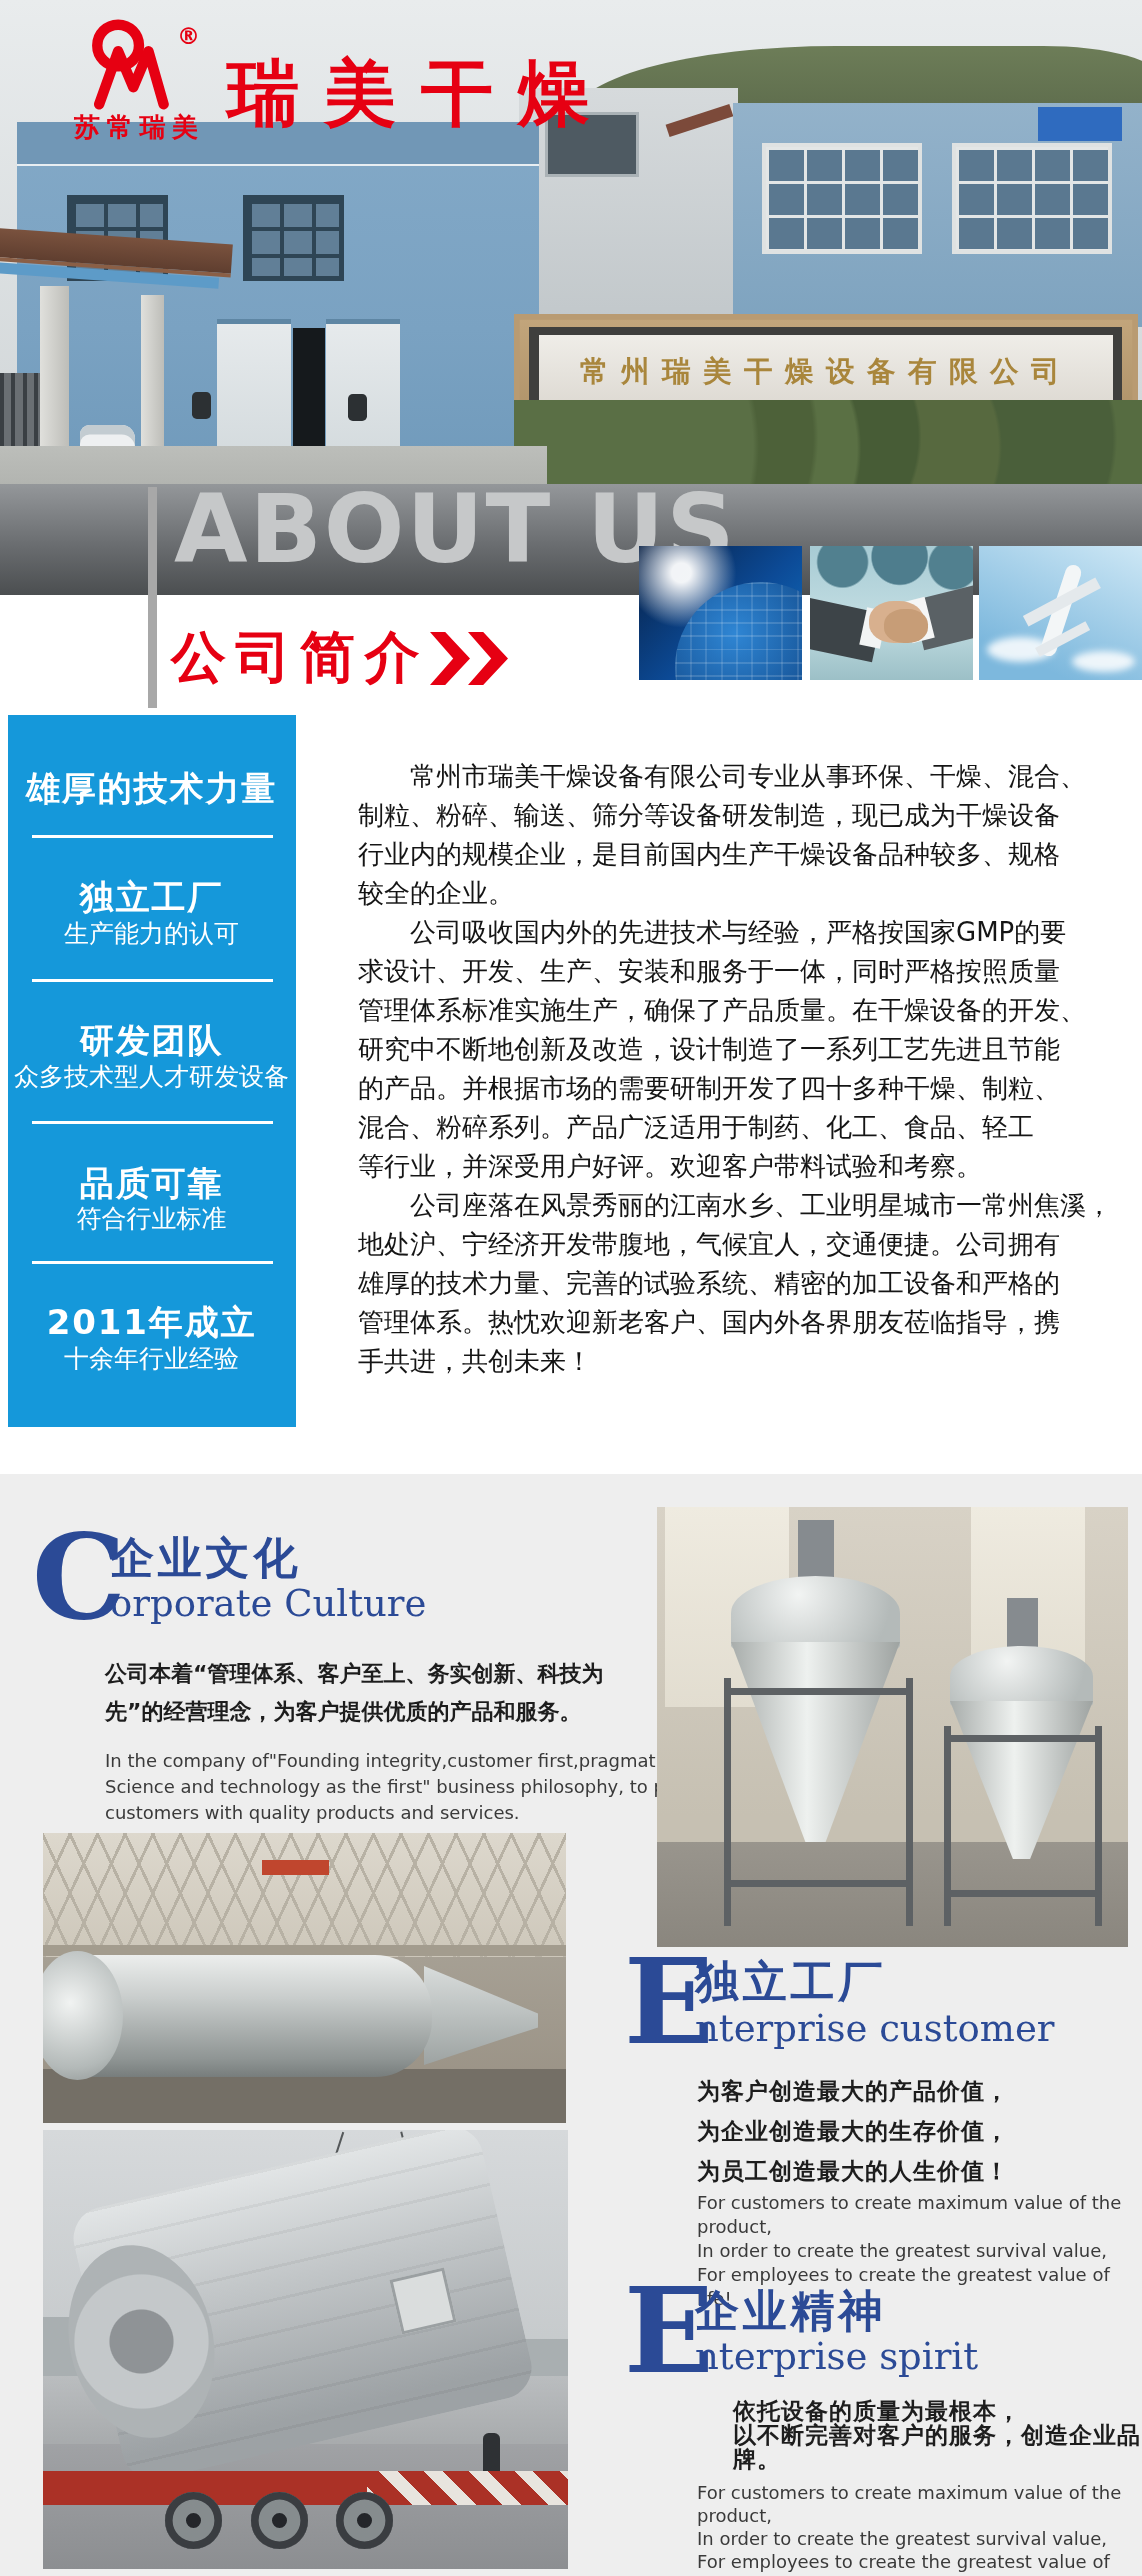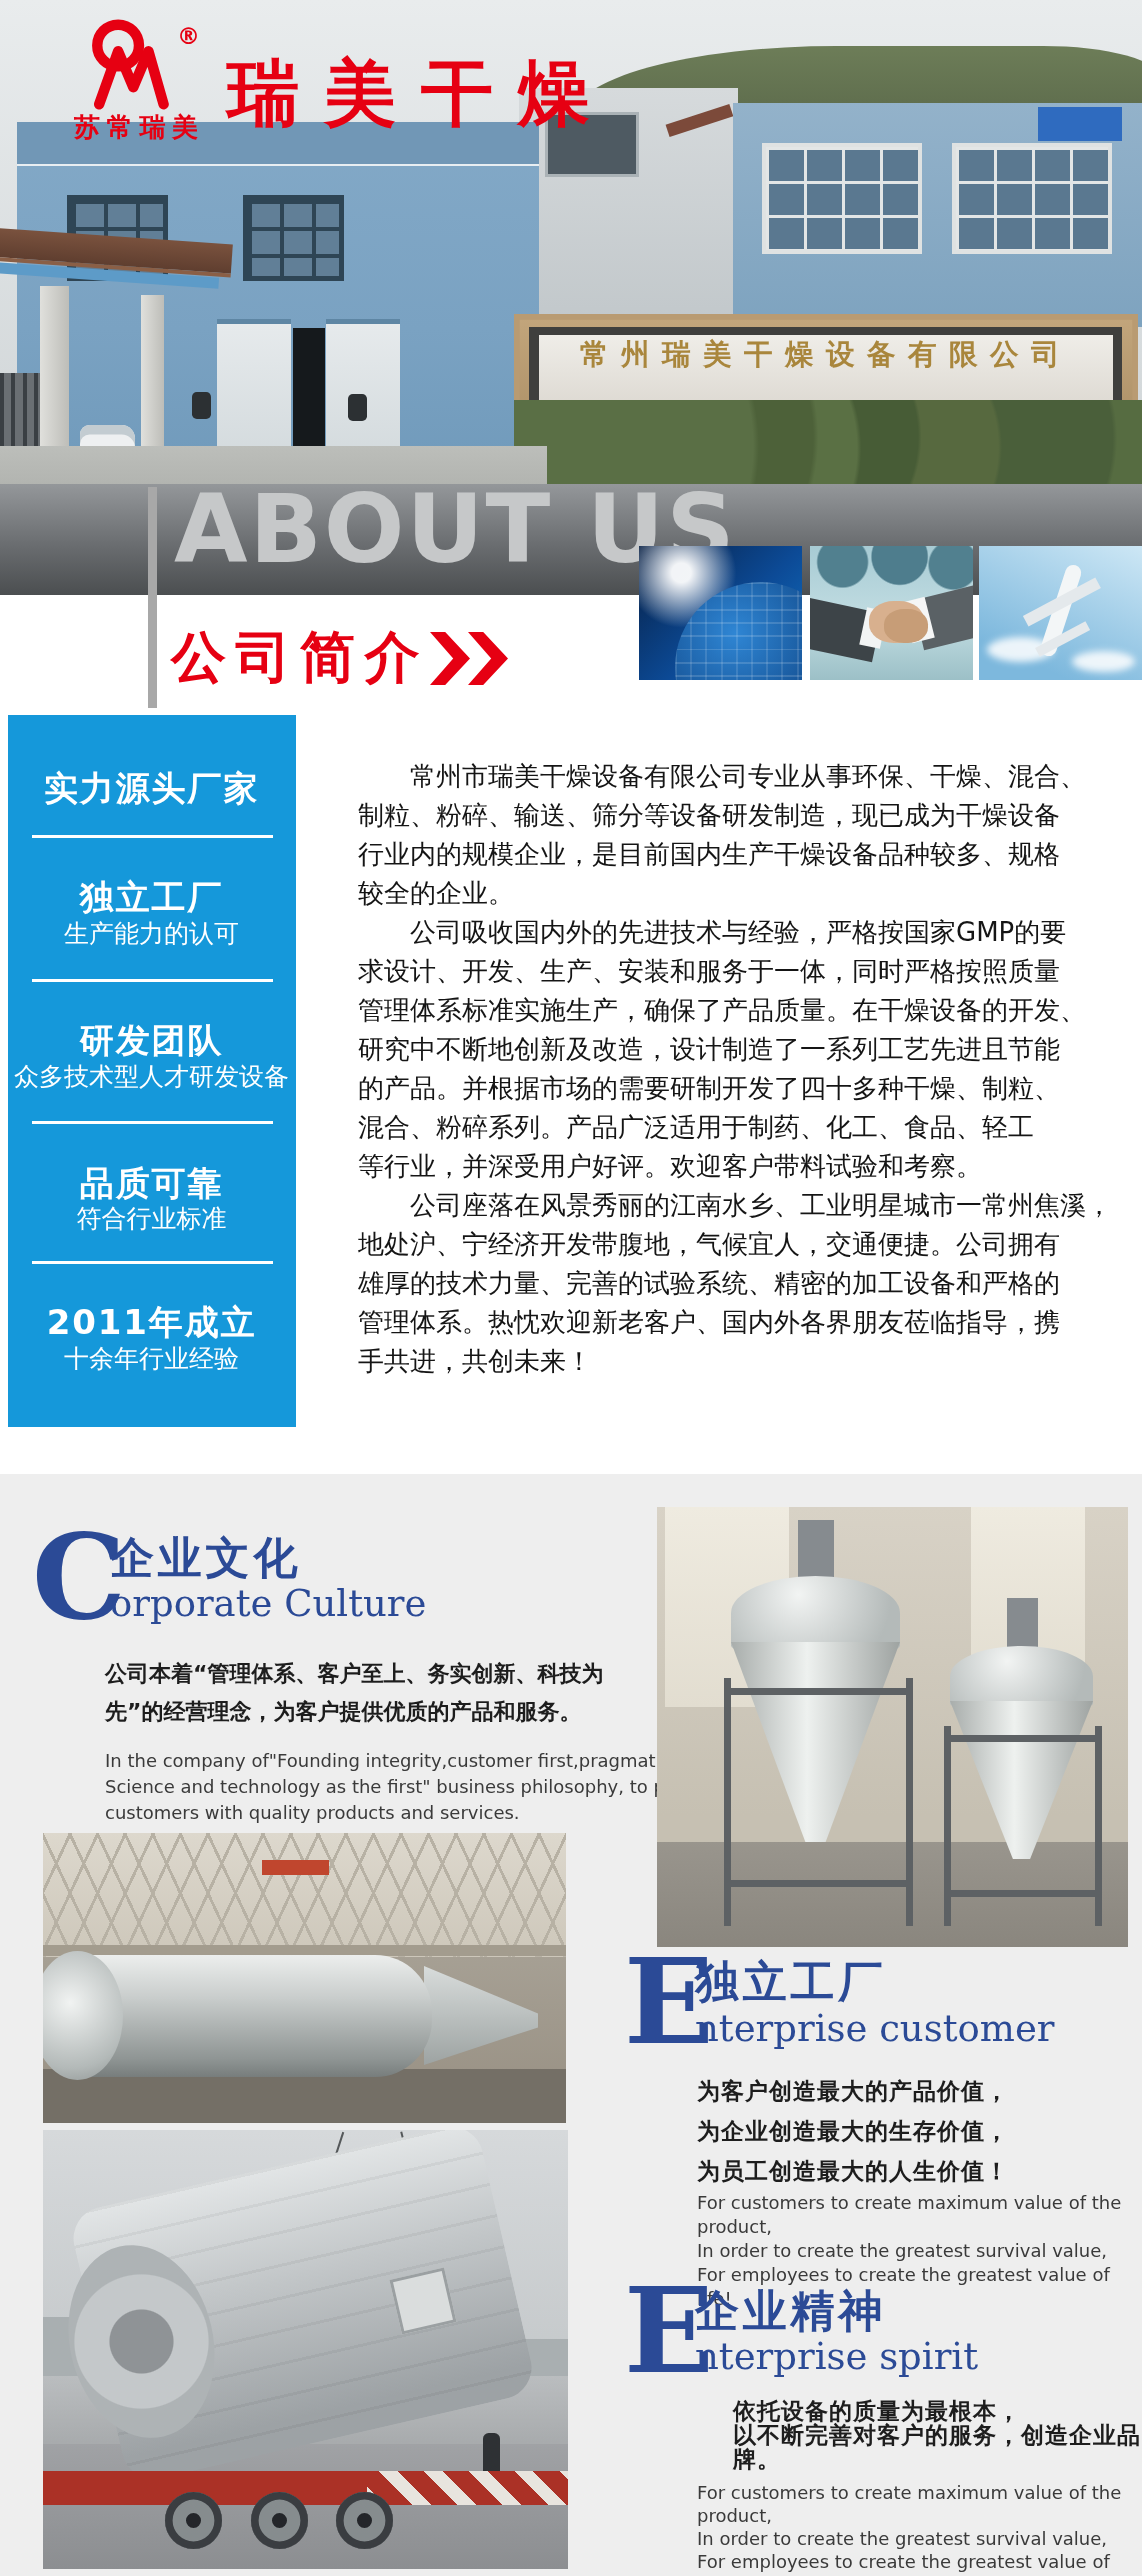--- a/index.html
+++ b/index.html
@@ -26,21 +26,21 @@
   .door-open{left:293px;top:328px;width:32px;height:126px;background:#15191c;}
   .gate-roof{left:-11.4px;top:236px;width:243px;height:28.6px;background:linear-gradient(#7a523e,#5f3e2f);transform:rotate(4deg);border-bottom:4.8px solid #8a5f46;}
   .gate-fascia{left:-4.8px;top:270px;width:224px;height:10.5px;background:#5d9bc8;transform:rotate(4deg);}
   .pillar{background:linear-gradient(90deg,#e0e0dc,#bdbdb8);}
   .rail{left:0;top:373px;width:40px;height:76px;background:repeating-linear-gradient(90deg,#3a3f43 0 3.8px,transparent 3.8px 11.4px),#6a6f73;}
   .car{left:80px;top:425px;width:55px;height:32px;background:#eef0f1;border-radius:9.5px 13.3px 3.8px 3.8px;box-shadow:inset 0 9.5px 0 #c3ccd1;}
   .scooter{width:19px;height:27px;background:#2c3033;border-radius:4.8px;}
   .signwall{left:514px;top:314px;width:624px;height:122px;background:linear-gradient(#c3a67c,#ab8f66);box-shadow:inset 0 0 0 5.7px #b99b72;}
   .signwall-inner{left:529px;top:327px;width:593px;height:95px;background:#3f3f3d;}
   .signpanel{left:539px;top:335px;width:574px;height:72px;background:linear-gradient(#efede8,#ddd9d2);
-      display:flex;justify-content:center;}
+      display:flex;align-items:center;justify-content:center;}
   .signtext{color:#a9863c;font-size:28.6px;font-weight:700;letter-spacing:12.4px;white-space:nowrap;}
   .bushes{left:514px;top:400px;width:628px;height:84px;background:
       radial-gradient(circle at 6% 55%,#5a6f45 0 34%,transparent 35%),
       radial-gradient(circle at 18% 45%,#4d6139 0 36%,transparent 37%),
       radial-gradient(circle at 31% 58%,#5a7044 0 34%,transparent 35%),
       radial-gradient(circle at 44% 44%,#475c36 0 36%,transparent 37%),
       radial-gradient(circle at 57% 56%,#57693f 0 35%,transparent 36%),
       radial-gradient(circle at 70% 46%,#4a5f3a 0 36%,transparent 37%),
       radial-gradient(circle at 83% 57%,#566c41 0 35%,transparent 36%),
       radial-gradient(circle at 96% 47%,#49603b 0 36%,transparent 37%),
@@ -215,21 +215,21 @@
     <div class="plane-bg">
       <div class="abs cloud" style="left:7.6px;top:91px;width:67px;height:25px;"></div>
       <div class="abs cloud" style="left:93px;top:105px;width:63px;height:21px;"></div>
       <div class="abs fuselage"></div>
       <div class="abs wing" style="left:42px;top:50px;width:82px;height:12.4px;transform:rotate(-28deg);"></div>
       <div class="abs wing" style="left:55px;top:88px;width:57px;height:9.5px;transform:rotate(-28deg);"></div>
     </div>
   </div>
 
   <aside class="abs sidebar">
-    <div class="sb-title" style="top:51px;">实力源头厂家</div>
+    <div class="sb-title" style="top:51px;">雄厚的技术力量</div>
     <div class="sb-div" style="top:120px;"></div>
     <div class="sb-title" style="top:160px;">独立工厂</div>
     <div class="sb-sub" style="top:202px;">生产能力的认可</div>
     <div class="sb-div" style="top:264px;"></div>
     <div class="sb-title" style="top:303px;">研发团队</div>
     <div class="sb-sub" style="top:345px;">众多技术型人才研发设备</div>
     <div class="sb-div" style="top:406px;"></div>
     <div class="sb-title" style="top:446px;">品质可靠</div>
     <div class="sb-sub" style="top:487px;">符合行业标准</div>
     <div class="sb-div" style="top:546px;"></div>

